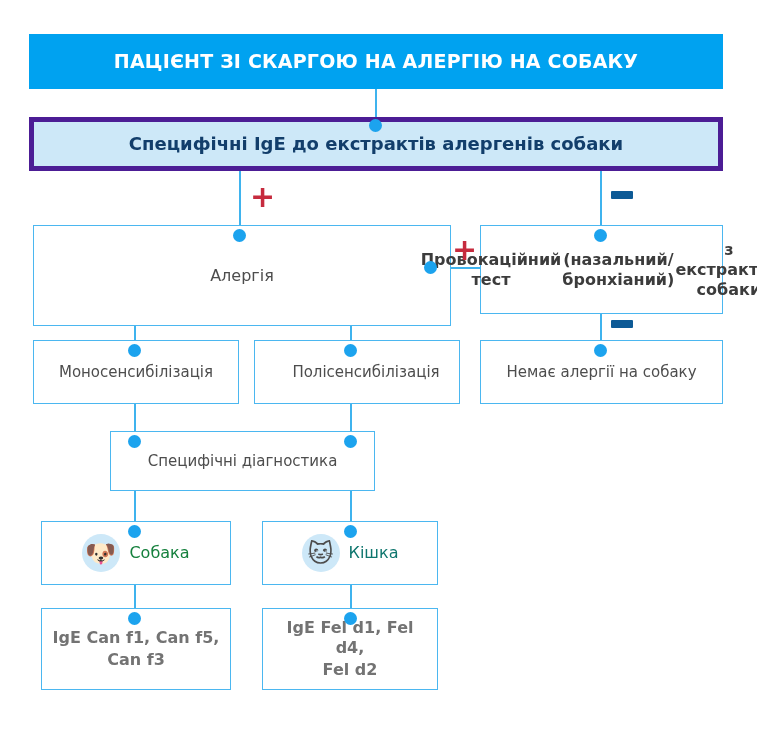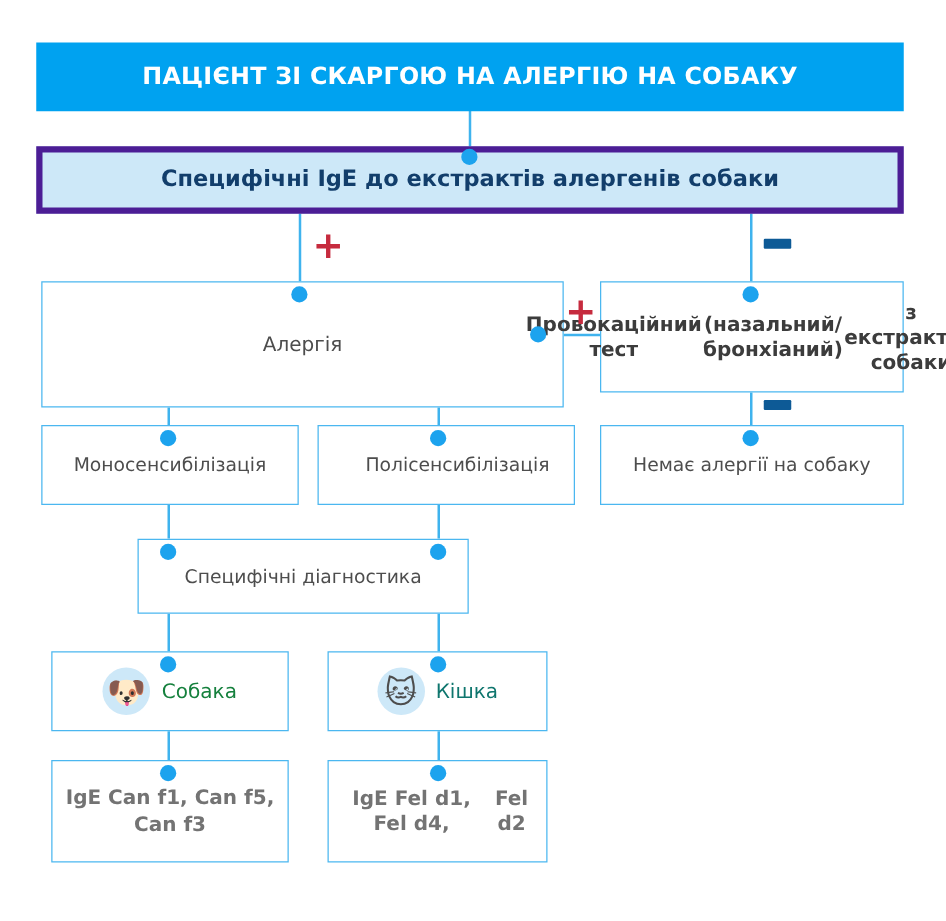--- a/index.html
+++ b/index.html
@@ -177,21 +177,21 @@
       <span class="avatar">🐱</span>
       <span style="color:#0f766e; font-size:16px;">Кішка</span>
     </span>
   </div>
 
   <div class="box redtext" style="left:41px; top:608px; width:190px; height:82px; flex-direction:column; gap:2px;">
     <span>IgE Can f1, Can f5,</span>
     <span>Can f3</span>
   </div>
 
-  <div class="box redtext" style="left:262px; top:608px; width:176px; height:82px; gap:2px;text-align:center;">
+  <div class="box redtext" style="left:262px; top:608px; width:176px; height:82px; flex-direction:column; gap:2px;text-align:center;">
     <span>IgE Fel d1, Fel d4,</span>
     <span>Fel d2</span>
   </div>
 
   <div class="dot" style="left:369px; top:119px;"></div>
   <div class="dot" style="left:233px; top:229px;"></div>
   <div class="dot" style="left:424px; top:261px;"></div>
   <div class="dot" style="left:594px; top:229px;"></div>
   <div class="dot" style="left:128px; top:344px;"></div>
   <div class="dot" style="left:344px; top:344px;"></div>

